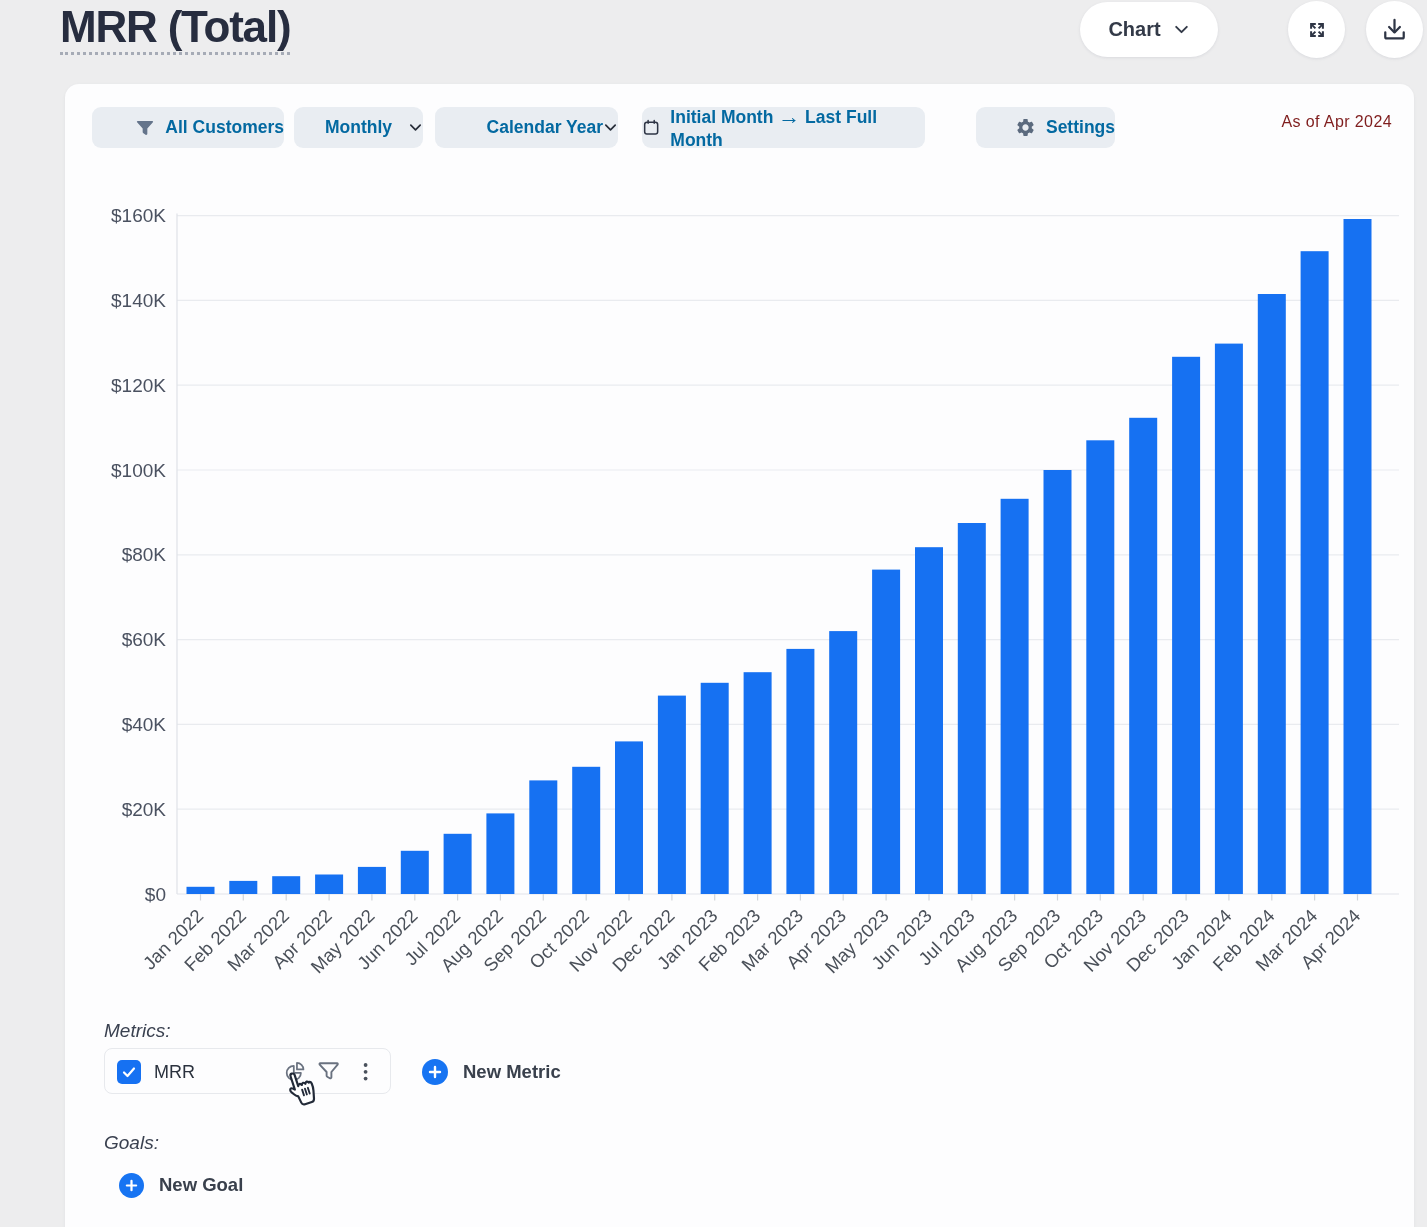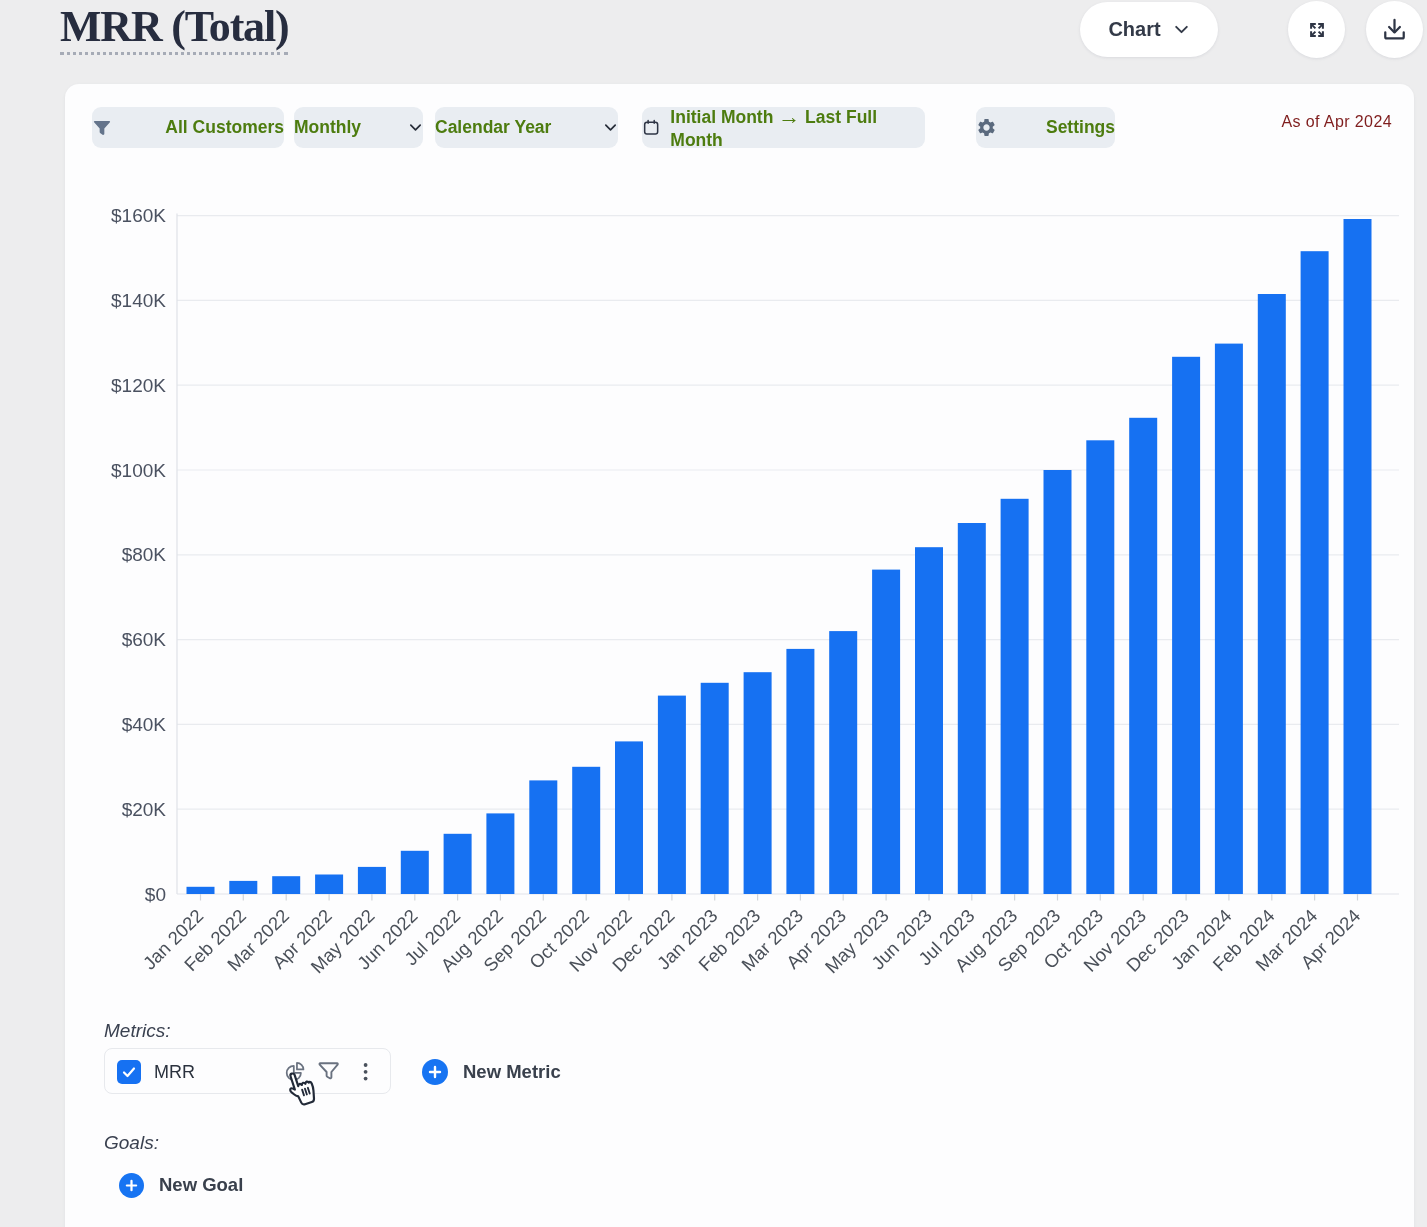--- a/index.html
+++ b/index.html
@@ -1,23 +1,23 @@
 <!DOCTYPE html>
 <html><head><meta charset="utf-8">
 <style>
 * { margin:0; padding:0; box-sizing:border-box; }
 html,body { width:1427px; height:1227px; background:#ededee; font-family:"Liberation Sans", sans-serif; overflow:hidden; position:relative; }
 .abs { position:absolute; }
-.title { left:60px; top:5px; font-size:44px; font-weight:700; color:#272d3f; letter-spacing:-1.2px; border-bottom:3px dotted #a6abb6; padding-bottom:2px; line-height:1.02;font-family:Liberation Serif, serif; }
+.title { left:60px; top:5px; font-size:44px; font-weight:700; color:#272d3f; letter-spacing:-1.2px; border-bottom:3px dotted #a6abb6; padding-bottom:2px; line-height:1.02; }
 .pill { background:#fff; border-radius:28px; box-shadow:0 1px 3px rgba(120,125,140,0.16); display:flex; align-items:center; justify-content:center; }
 .chartbtn { left:1080px; top:2px; width:138px; height:55px; gap:12px; }
 .chartbtn span { font-size:20px; font-weight:600; color:#333a48; }
 .circbtn { border-radius:50%; width:57px; height:57px; }
 .card { left:65px; top:84px; width:1349px; height:1160px; background:#fdfdfe; border-radius:14px; box-shadow:0 1px 3px rgba(150,155,165,0.14); }
-.fbtn { position:absolute; top:107px; height:41px; background:#e9edf2; border-radius:9px; display:flex; align-items:center; justify-content:space-between; gap:10px; font-size:17.5px; font-weight:600; color:#4d7c0f; }
+.fbtn { position:absolute; top:107px; height:41px; background:#e9edf2; border-radius:9px; display:flex; align-items:center; justify-content:flex-end; gap:10px; font-size:17.5px; font-weight:600; color:#0369a1; }
 .asof { position:absolute; top:113px; right:35px; font-size:16px; letter-spacing:0.4px; color:#7f1d1d; }
 .itlabel { position:absolute; font-style:italic; font-size:19px; color:#3a4150; }
 .mbox { position:absolute; left:104px; top:1048px; width:287px; height:46px; border:1.5px solid #e7e9ed; border-radius:8px; background:#fdfdfe; }
 .check { position:absolute; left:117px; top:1060px; width:24px; height:24px; background:#1671f2; border-radius:5px; display:flex; align-items:center; justify-content:center; }
 .mrr { position:absolute; left:154px; top:1062px; font-size:18px; color:#2b323e; font-weight:500; }
 .pluscirc { position:absolute; border-radius:50%; background:#1774f2; display:flex; align-items:center; justify-content:center; }
 .nmtext { position:absolute; font-size:18.5px; font-weight:700; color:#39404c; }
 </style></head>
 <body>
   <div class="abs title">MRR (Total)</div>

